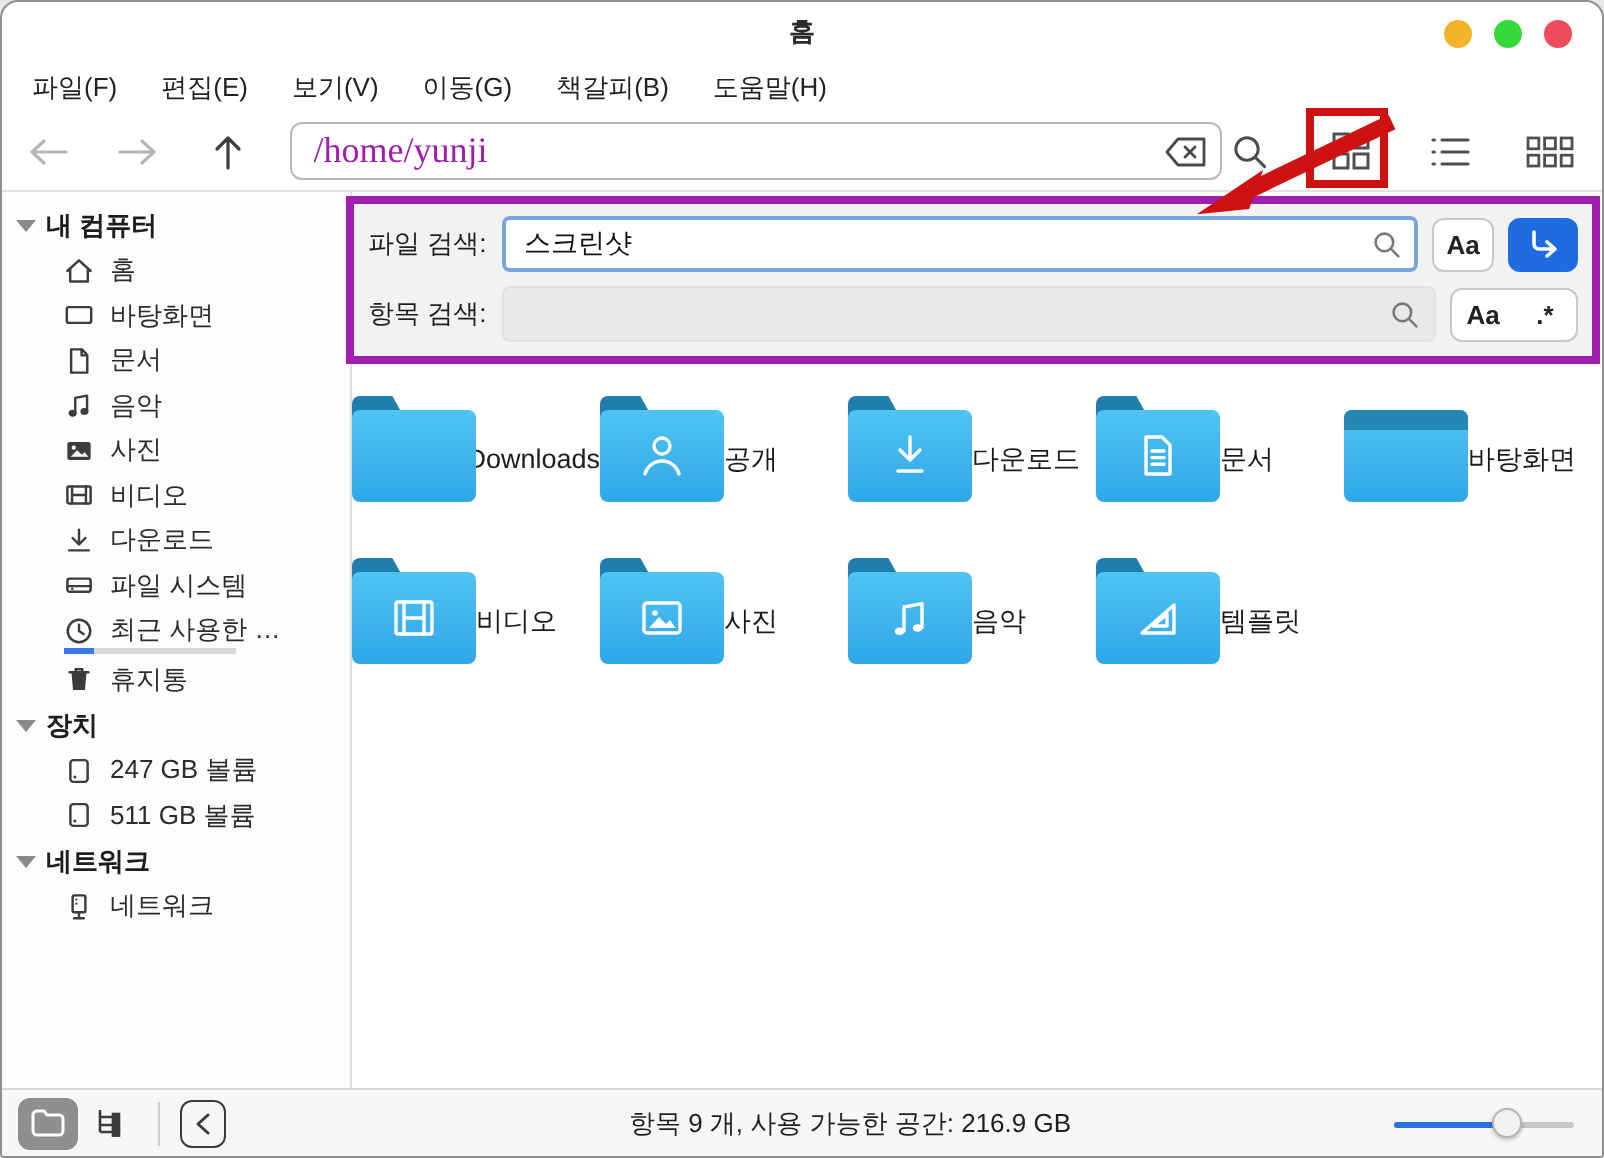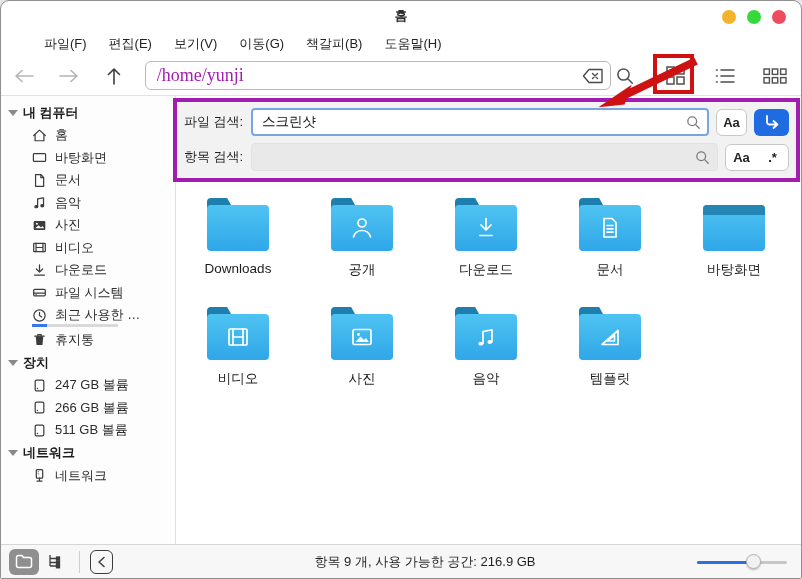--- a/index.html
+++ b/index.html
@@ -8,21 +8,21 @@
     position:relative; width:802px; height:579px; margin:0 auto;
     background:#ffffff; border:1px solid #8f8f8f; border-radius:9px 9px 2px 2px;
     overflow:hidden; display:flex; flex-direction:column;
   }
   
   .titlebar { position:relative; height:30px; flex:0 0 30px; display:flex; align-items:center; justify-content:center; }
   .titlebar .title { font-size:13px; color:#2b2b2b; font-weight:600; }
   .lights { position:absolute; right:15px; top:9px; display:flex; gap:11px; }
   .light { width:14px; height:14px; border-radius:50%; }
   
-  .menubar { height:25px; flex:0 0 25px; display:flex; align-items:center; padding-left:4px;margin-left:28px; }
+  .menubar { height:25px; flex:0 0 25px; display:flex; align-items:center; padding-left:4px; }
   .menu-item { font-size:13px; color:#222; padding:3px 11px; cursor:default; }
   
   .toolbar { height:40px; flex:0 0 40px; display:flex; align-items:center; padding:0 10px 0 8px; border-bottom:1px solid #e2e2e2; }
   .nav-btn { width:30px; height:28px; display:flex; align-items:center; justify-content:center; background:none; border:none; }
   .nav-btn + .nav-btn { margin-left:16px; }
   .pathbar-wrap { position:relative; margin-left:16px; width:478px; }
   .pathbar {
     width:100%; height:29px; border:1px solid #b9b9b9; border-radius:6px;
     padding:0 34px 0 11px; font-size:18px; color:#a21caf; background:#fff; outline:none;
     font-family:Liberation Serif, serif;
@@ -54,21 +54,21 @@
   .sinput { width:100%; height:28px; border-radius:4px; padding:0 30px 0 9px; font-size:13.5px; color:#111; outline:none; font-family:"Liberation Sans","DejaVu Sans",sans-serif; }
   .sinput.focused { border:2px solid #77a5dd; background:#fff; }
   .sinput.idle { border:1px solid #e2e2e2; background:#e9e9e9; }
   .mini-mag { position:absolute; right:8px; top:7px; pointer-events:none; }
   .btn-aa { width:31px; height:27px; background:#fff; border:1px solid #c8c8c8; border-radius:6px; font-size:13px; font-weight:700; color:#222; display:flex; align-items:center; justify-content:center; }
   .btn-go { width:35px; height:27px; border:none; border-radius:6px; display:flex; align-items:center; justify-content:center; }
   .btn-group { display:flex; align-items:center; width:64px; height:27px; background:#fff; border:1px solid #c8c8c8; border-radius:6px; }
   .btn-group .seg { flex:1; text-align:center; font-size:13px; font-weight:700; color:#222; }
   
   .file-grid { display:grid; grid-template-columns:repeat(5,124px); row-gap:28px; padding-top:16px; }
-  .file-item { display:flex; flex-direction:column; align-items:center; width:124px; }
+  .file-item { display:flex; align-items:center; width:124px; }
   .ficon { position:relative; width:62px; height:53px; }
   .ficon .tab { position:absolute; top:0; left:0; width:28px; height:14px; background:#1e7fae; border-radius:4px 3px 0 0; clip-path:polygon(0 0,72% 0,100% 100%,0 100%); }
   .ficon .fbody { position:absolute; top:7px; left:0; width:62px; height:46px; background:linear-gradient(180deg,#4fc3f2,#2fa7e8); border-radius:4px; }
   .ficon .band { position:absolute; top:7px; left:0; width:62px; height:10px; background:#2486b2; border-radius:4px 4px 0 0; }
   .ficon .glyph { position:absolute; left:50%; top:17px; transform:translateX(-50%); }
   .flabel { margin-top:10px; font-size:13.5px; color:#1c1c1c; text-align:center; white-space:nowrap; }
   
   .statusbar { flex:0 0 34px; border-top:1px solid #d6d6d6; background:#f7f7f7; display:flex; align-items:center; position:relative; padding:0 12px 0 8px; }
   .sb-btn { width:30px; height:26px; border:none; border-radius:6px; display:flex; align-items:center; justify-content:center; background:none; }
   .sb-btn.active { background:#8f8f8f; }
@@ -287,29 +287,20 @@
           </span>
           <span class="silabel">247 GB 볼륨</span>
         </div>
         <div class="side-item">
           <span style="display:flex">
             <svg width="15" height="15" viewBox="0 0 16 16" fill="none" stroke="#3c3c3c" stroke-width="1.3" stroke-linecap="round" stroke-linejoin="round">
               <rect x="3.4" y="2.2" width="9.2" height="11.6" rx="1.6"></rect>
               <circle cx="5.8" cy="11.2" r="0.8" fill="#3c3c3c" stroke="none"></circle>
             </svg>
           </span>
-          <span class="silabel">266 GB 볼륨</span>
-        </div>
-        <div class="side-item">
-          <span style="display:flex">
-            <svg width="15" height="15" viewBox="0 0 16 16" fill="none" stroke="#3c3c3c" stroke-width="1.3" stroke-linecap="round" stroke-linejoin="round">
-              <rect x="3.4" y="2.2" width="9.2" height="11.6" rx="1.6"></rect>
-              <circle cx="5.8" cy="11.2" r="0.8" fill="#3c3c3c" stroke="none"></circle>
-            </svg>
-          </span>
           <span class="silabel">511 GB 볼륨</span>
         </div>
         <div class="side-section-header">
           <span class="tri"></span>
           <span class="slabel">네트워크</span>
         </div>
         <div class="side-item">
           <span style="display:flex">
             <svg width="15" height="15" viewBox="0 0 16 16" fill="none" stroke="#3c3c3c" stroke-width="1.3" stroke-linecap="round" stroke-linejoin="round">
               <rect x="4.6" y="1.8" width="6.8" height="9" rx="1"></rect>

